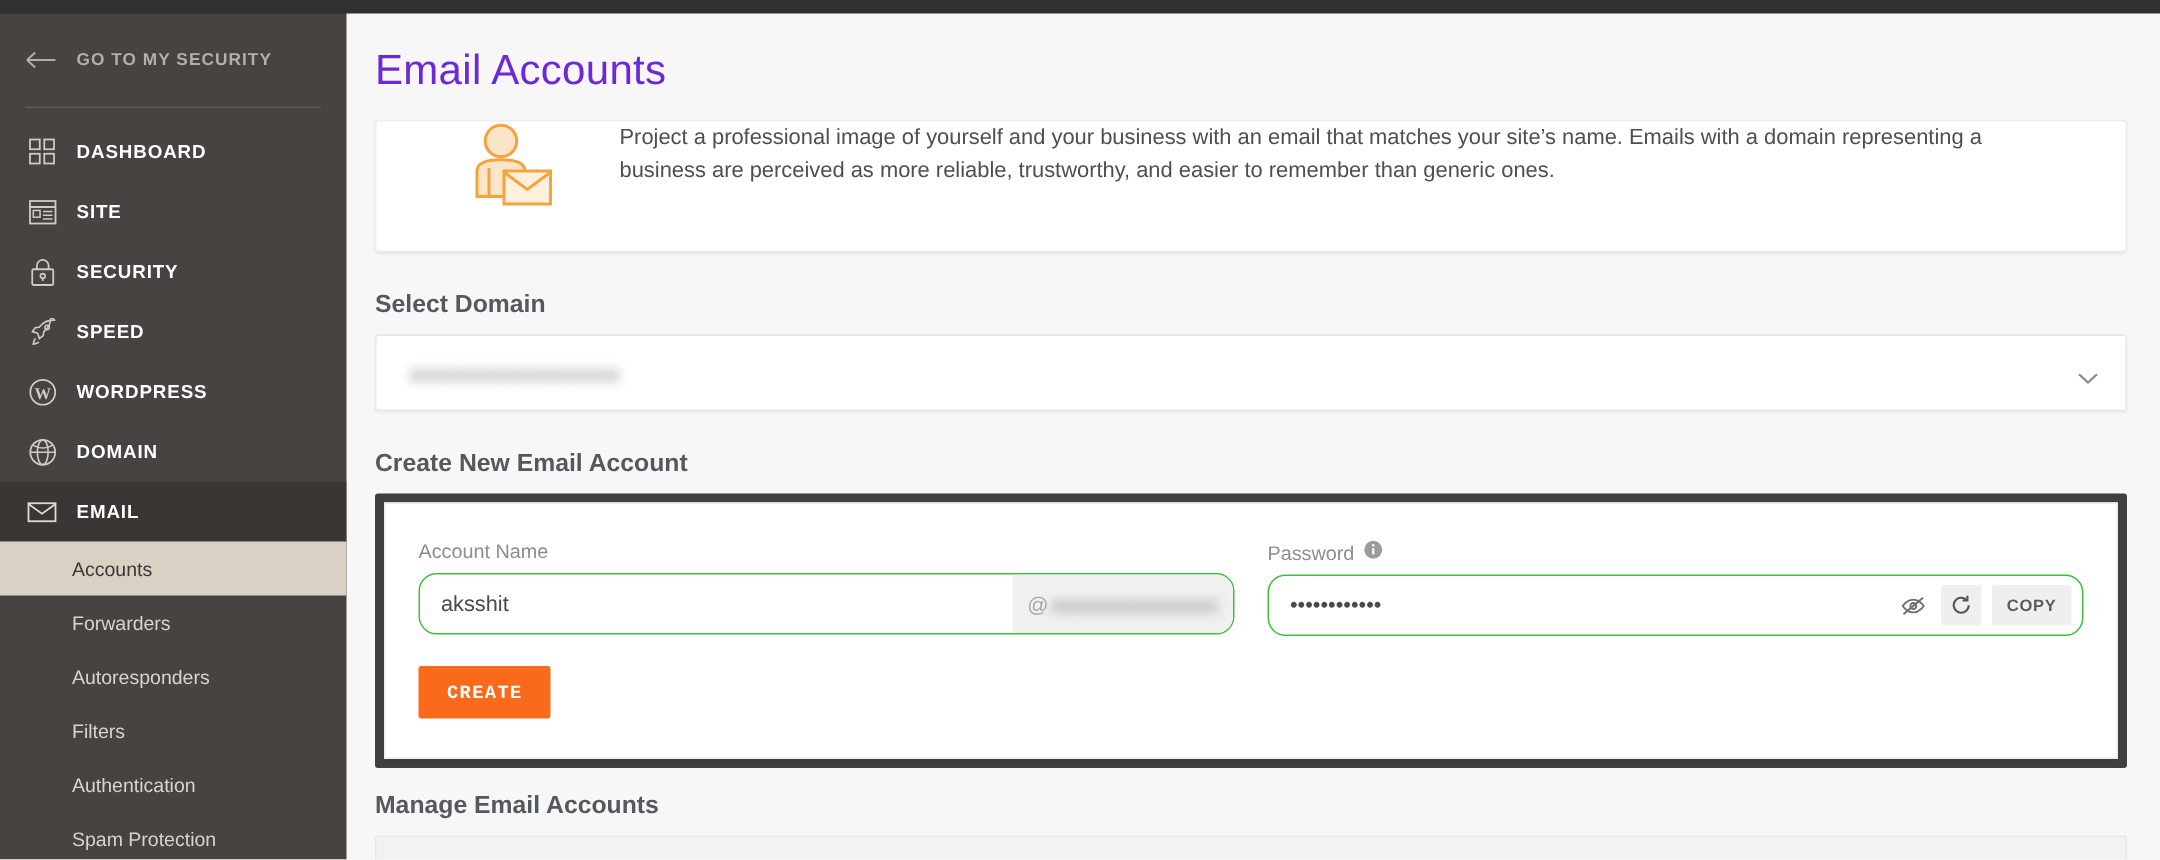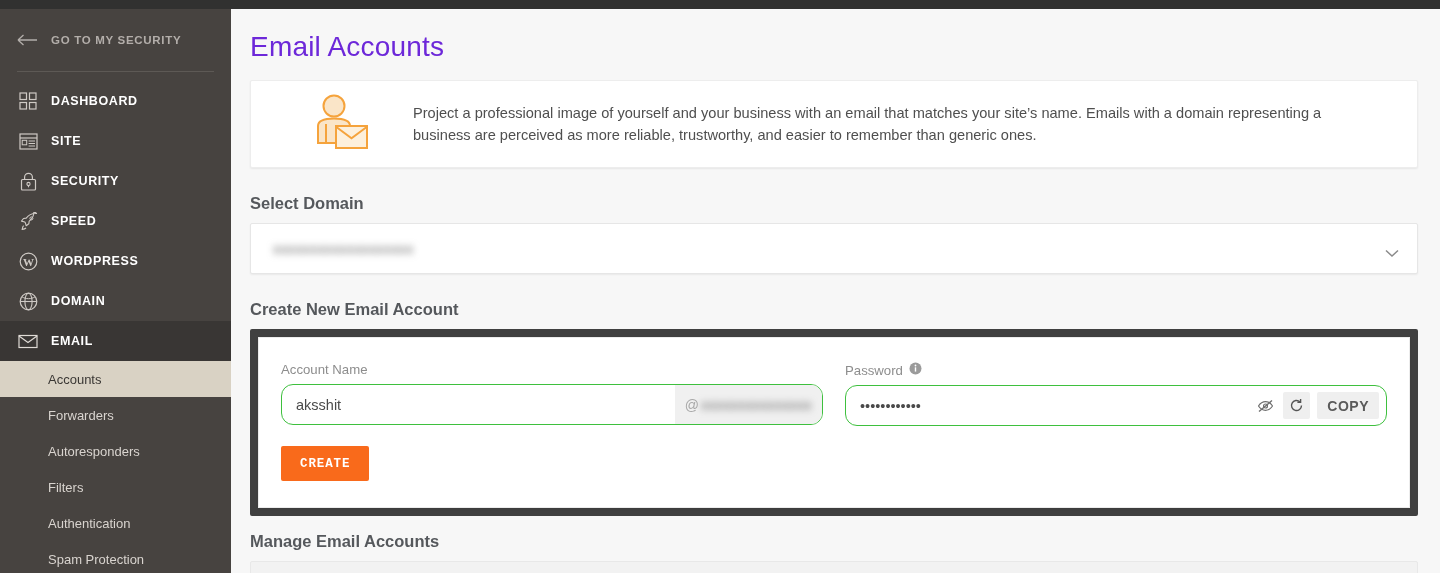--- a/index.html
+++ b/index.html
@@ -140,21 +140,21 @@
     letter-spacing: 0.2px;
   }
 
   .promo-card {
     background: #ffffff;
     border: 1px solid #ededed;
     border-radius: 2px;
     box-shadow: 0 1px 2px rgba(0,0,0,0.07);
     height: 88px;
     display: flex;
-    align-items: center;
+    align-items: flex-start;
     padding: 0 24px 0 56px;
     margin-bottom: 26px;
   }
   .promo-icon {
     flex: 0 0 auto;
     width: 66px;
     height: 62px;
     margin-right: 40px;
   }
   .promo-text {
@@ -190,21 +190,21 @@
     filter: blur(3.6px);
     user-select: none;
     letter-spacing: 0.4px;
   }
   .chevron {
     width: 14px; height: 9px; flex: 0 0 auto;
   }
 
   
   .highlight-wrap {
-    border: 8px solid #404040;
+    border: 6px solid #404040;
     border-radius: 2px;
     padding: 0;
     margin-bottom: 16px;
   }
   .create-card {
     background: #ffffff;
     border: 1px solid #ececec;
     box-shadow: 0 1px 2px rgba(0,0,0,0.06);
     padding: 24px 22px 26px 22px;
   }
@@ -269,21 +269,21 @@
     border-radius: 2px;
     display: flex; align-items: center; justify-content: center;
     cursor: pointer;
   }
   .copy-btn {
     height: 27px;
     background: #efefef;
     border: none;
     border-radius: 2px;
     padding: 0 10px;
-    font-size: 14px;
+    font-size: 11px;
     font-weight: bold;
     color: #5a5a5a;
     letter-spacing: 0.5px;
     cursor: pointer;
     font-family: "Liberation Sans", sans-serif;
   }
   .eye-btn {
     width: 22px; height: 22px;
     background: transparent; border: none;
     display:flex; align-items:center; justify-content:center;

